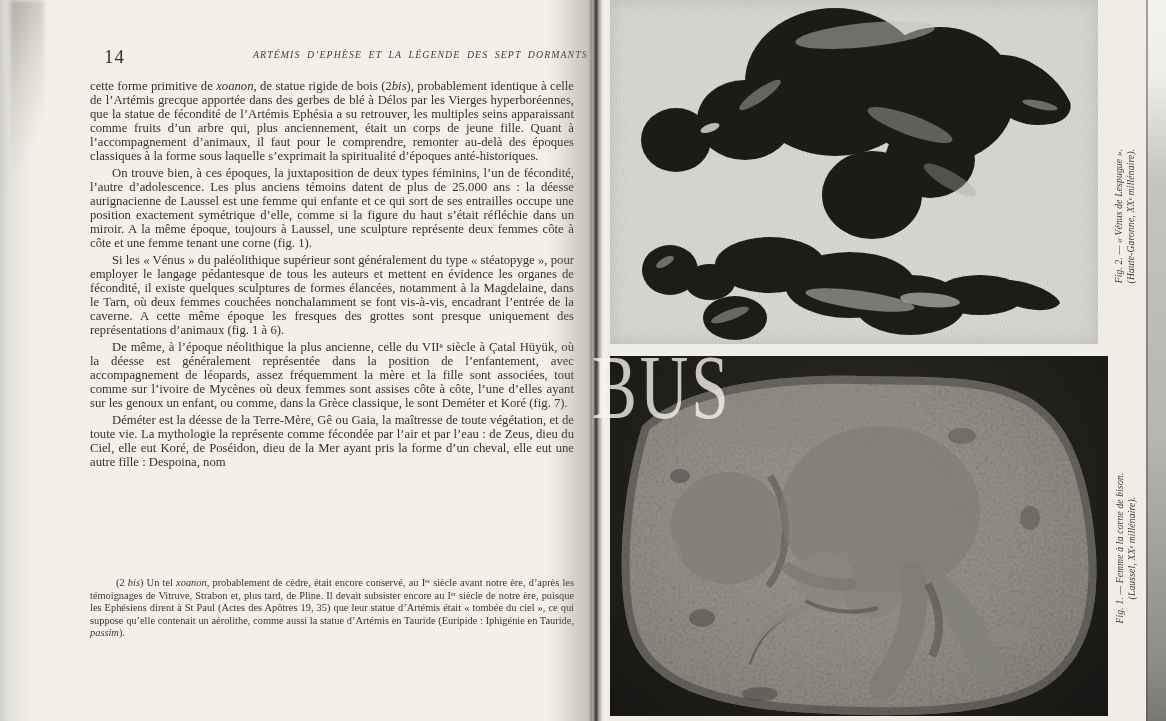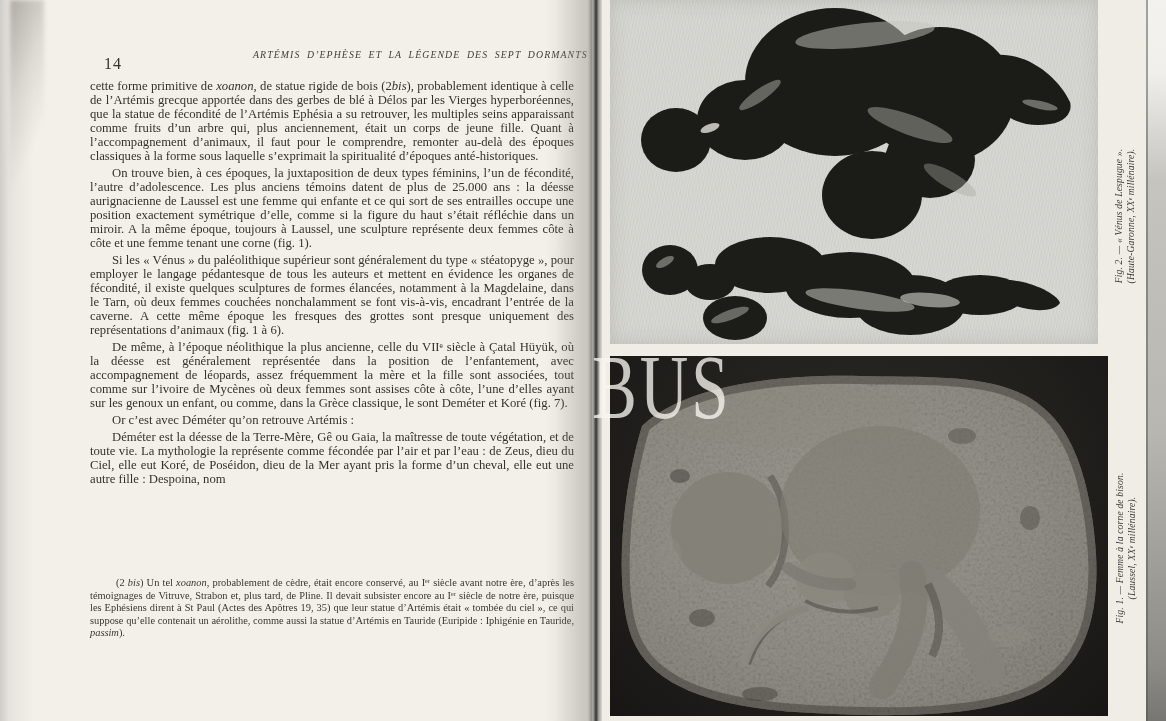--- a/index.html
+++ b/index.html
@@ -21,21 +21,21 @@
   .corner-shade{
     position:absolute;left:0;top:0;width:34px;height:230px;
     background:linear-gradient(115deg,rgba(130,127,120,.55) 0%,rgba(160,157,150,.25) 35%,rgba(0,0,0,0) 65%);
     filter:blur(2px);
   }
   .left-page::after{ 
     content:"";position:absolute;right:0;top:0;width:46px;height:721px;
     background:linear-gradient(to right,rgba(0,0,0,0) 0%,rgba(126,122,113,.28) 100%);
   }
   .pagenum{
-    position:absolute;left:94px;top:46px;font-size:16px;letter-spacing:1px;margin-top:9px;
+    position:absolute;left:94px;top:46px;font-size:19px;letter-spacing:1px;
   }
   .running-header{
     position:absolute;left:243px;top:49px;width:316px;text-align:center;
     font-style:italic;font-size:9.8px;letter-spacing:1.1px;word-spacing:3px;
     white-space:nowrap;color:#413e37;
   }
   .body-text{
     position:absolute;left:80px;top:79px;width:484px;
     font-size:12.7px;line-height:14px;text-align:justify;
   }
@@ -106,21 +106,20 @@
 
   <div class="left-page">
     <div class="corner-shade"></div>
     <span class="pagenum">14</span>
     <div class="running-header">ARTÉMIS D’EPHÈSE ET LA LÉGENDE DES SEPT DORMANTS</div>
     <div class="body-text">
       <p class="noindent">cette forme primitive de <i>xoanon</i>, de statue rigide de bois (2<i>bis</i>), probablement identique à celle de l’Artémis grecque apportée dans des gerbes de blé à Délos par les Vierges hyperboréennes, que la statue de fécondité de l’Artémis Ephésia a su retrouver, les multiples seins apparaissant comme fruits d’un arbre qui, plus anciennement, était un corps de jeune fille. Quant à l’accompagnement d’animaux, il faut pour le comprendre, remonter au-delà des époques classiques à la forme sous laquelle s’exprimait la spiritualité d’époques anté-historiques.</p>
       <p>On trouve bien, à ces époques, la juxtaposition de deux types féminins, l’un de fécondité, l’autre d’adolescence. Les plus anciens témoins datent de plus de 25.000 ans : la déesse aurignacienne de Laussel est une femme qui enfante et ce qui sort de ses entrailles occupe une position exactement symétrique d’elle, comme si la figure du haut s’était réfléchie dans un miroir. A la même époque, toujours à Laussel, une sculpture représente deux femmes côte à côte et une femme tenant une corne (fig. 1).</p>
       <p>Si les « Vénus » du paléolithique supérieur sont généralement du type « stéatopyge », pour employer le langage pédantesque de tous les auteurs et mettent en évidence les organes de fécondité, il existe quelques sculptures de formes élancées, notamment à la Magdelaine, dans le Tarn, où deux femmes couchées nonchalamment se font vis-à-vis, encadrant l’entrée de la caverne. A cette même époque les fresques des grottes sont presque uniquement des représentations d’animaux (fig. 1 à 6).</p>
       <p>De même, à l’époque néolithique la plus ancienne, celle du VIIᵉ siècle à Çatal Hüyük, où la déesse est généralement représentée dans la position de l’enfantement, avec accompagnement de léopards, assez fréquemment la mère et la fille sont associées, tout comme sur l’ivoire de Mycènes où deux femmes sont assises côte à côte, l’une d’elles ayant sur les genoux un enfant, ou comme, dans la Grèce classique, le sont Deméter et Koré (fig. 7).</p>
-      <p>Or c’est avec Déméter qu’on retrouve Artémis :</p>
       <p>Déméter est la déesse de la Terre-Mère, Gê ou Gaia, la maîtresse de toute végétation, et de toute vie. La mythologie la représente comme fécondée par l’air et par l’eau : de Zeus, dieu du Ciel, elle eut Koré, de Poséidon, dieu de la Mer ayant pris la forme d’un cheval, elle eut une autre fille : Despoina, nom</p>
     </div>
     <div class="footnote">(2 <i>bis</i>) Un tel <i>xoanon</i>, probablement de cèdre, était encore conservé, au Iᵉʳ siècle avant notre ère, d’après les témoignages de Vitruve, Strabon et, plus tard, de Pline. Il devait subsister encore au Iᵉʳ siècle de notre ère, puisque les Ephésiens dirent à St Paul (Actes des Apôtres 19, 35) que leur statue d’Artémis était « tombée du ciel », ce qui suppose qu’elle contenait un aérolithe, comme aussi la statue d’Artémis en Tauride (Euripide : Iphigénie en Tauride, <i>passim</i>).</div>
   </div>
 
   <div class="gutter-soft"></div>
   <div class="gutter"></div>
 
   <div class="right-page">
 

